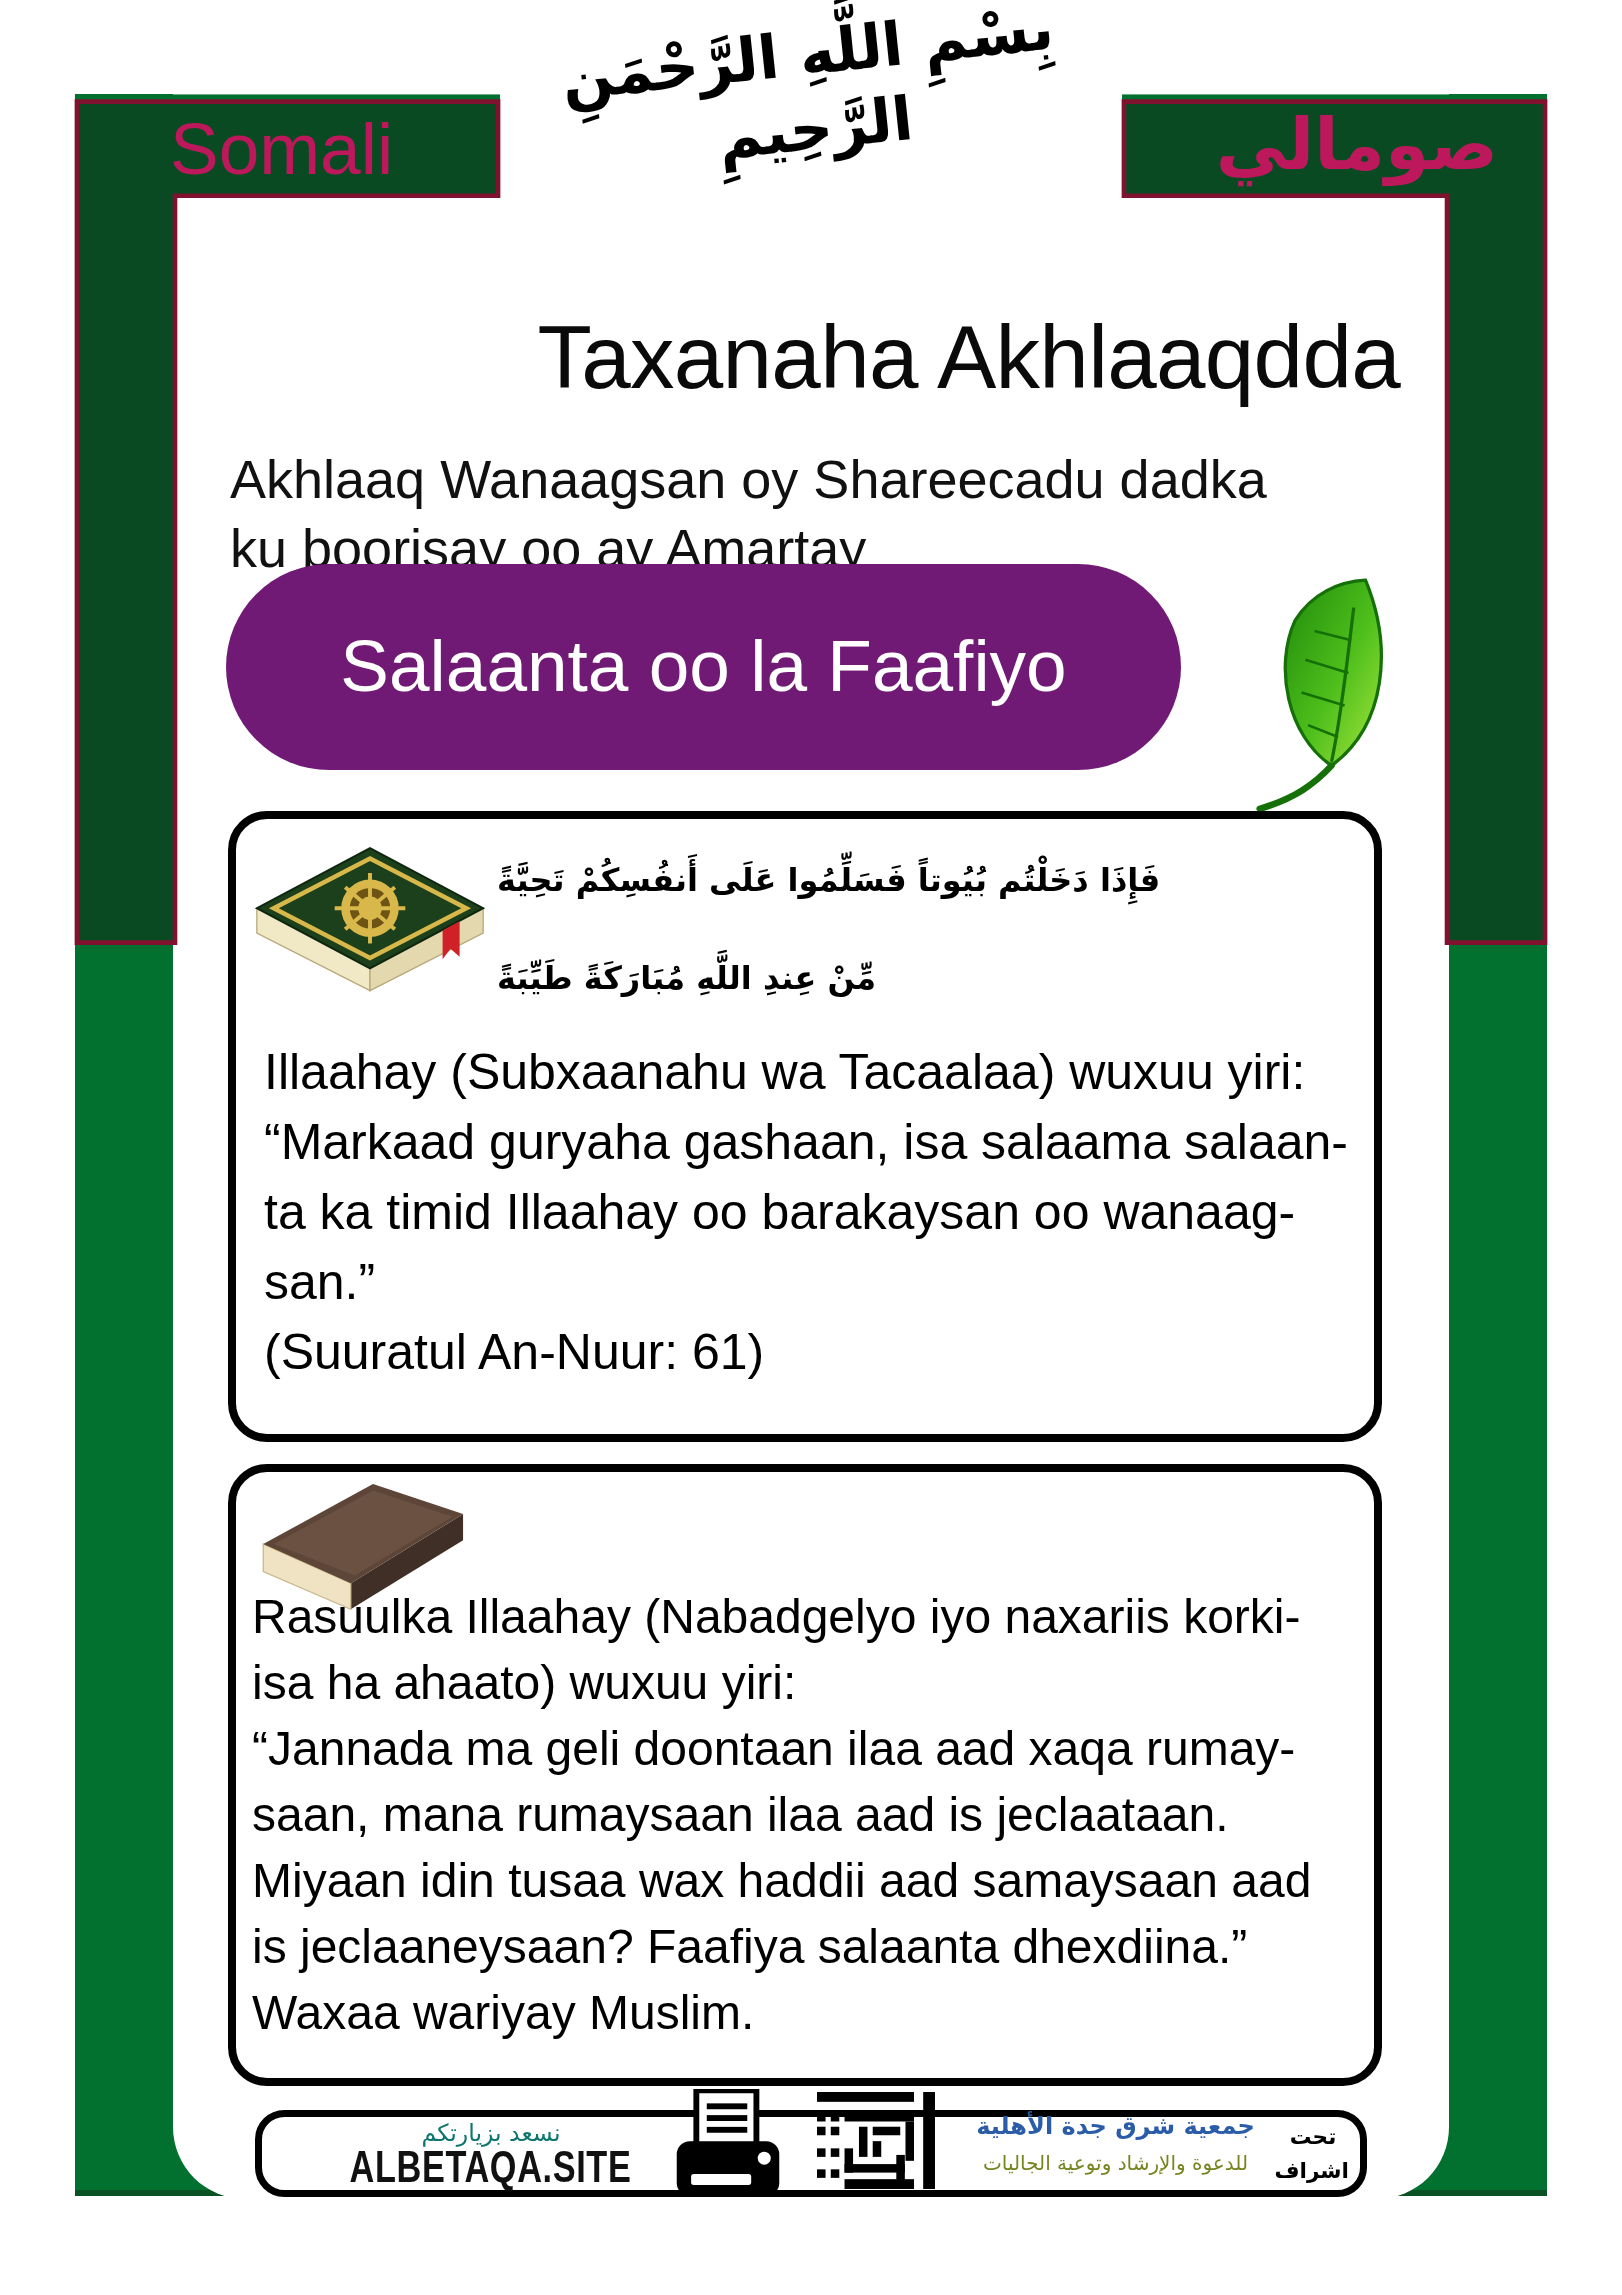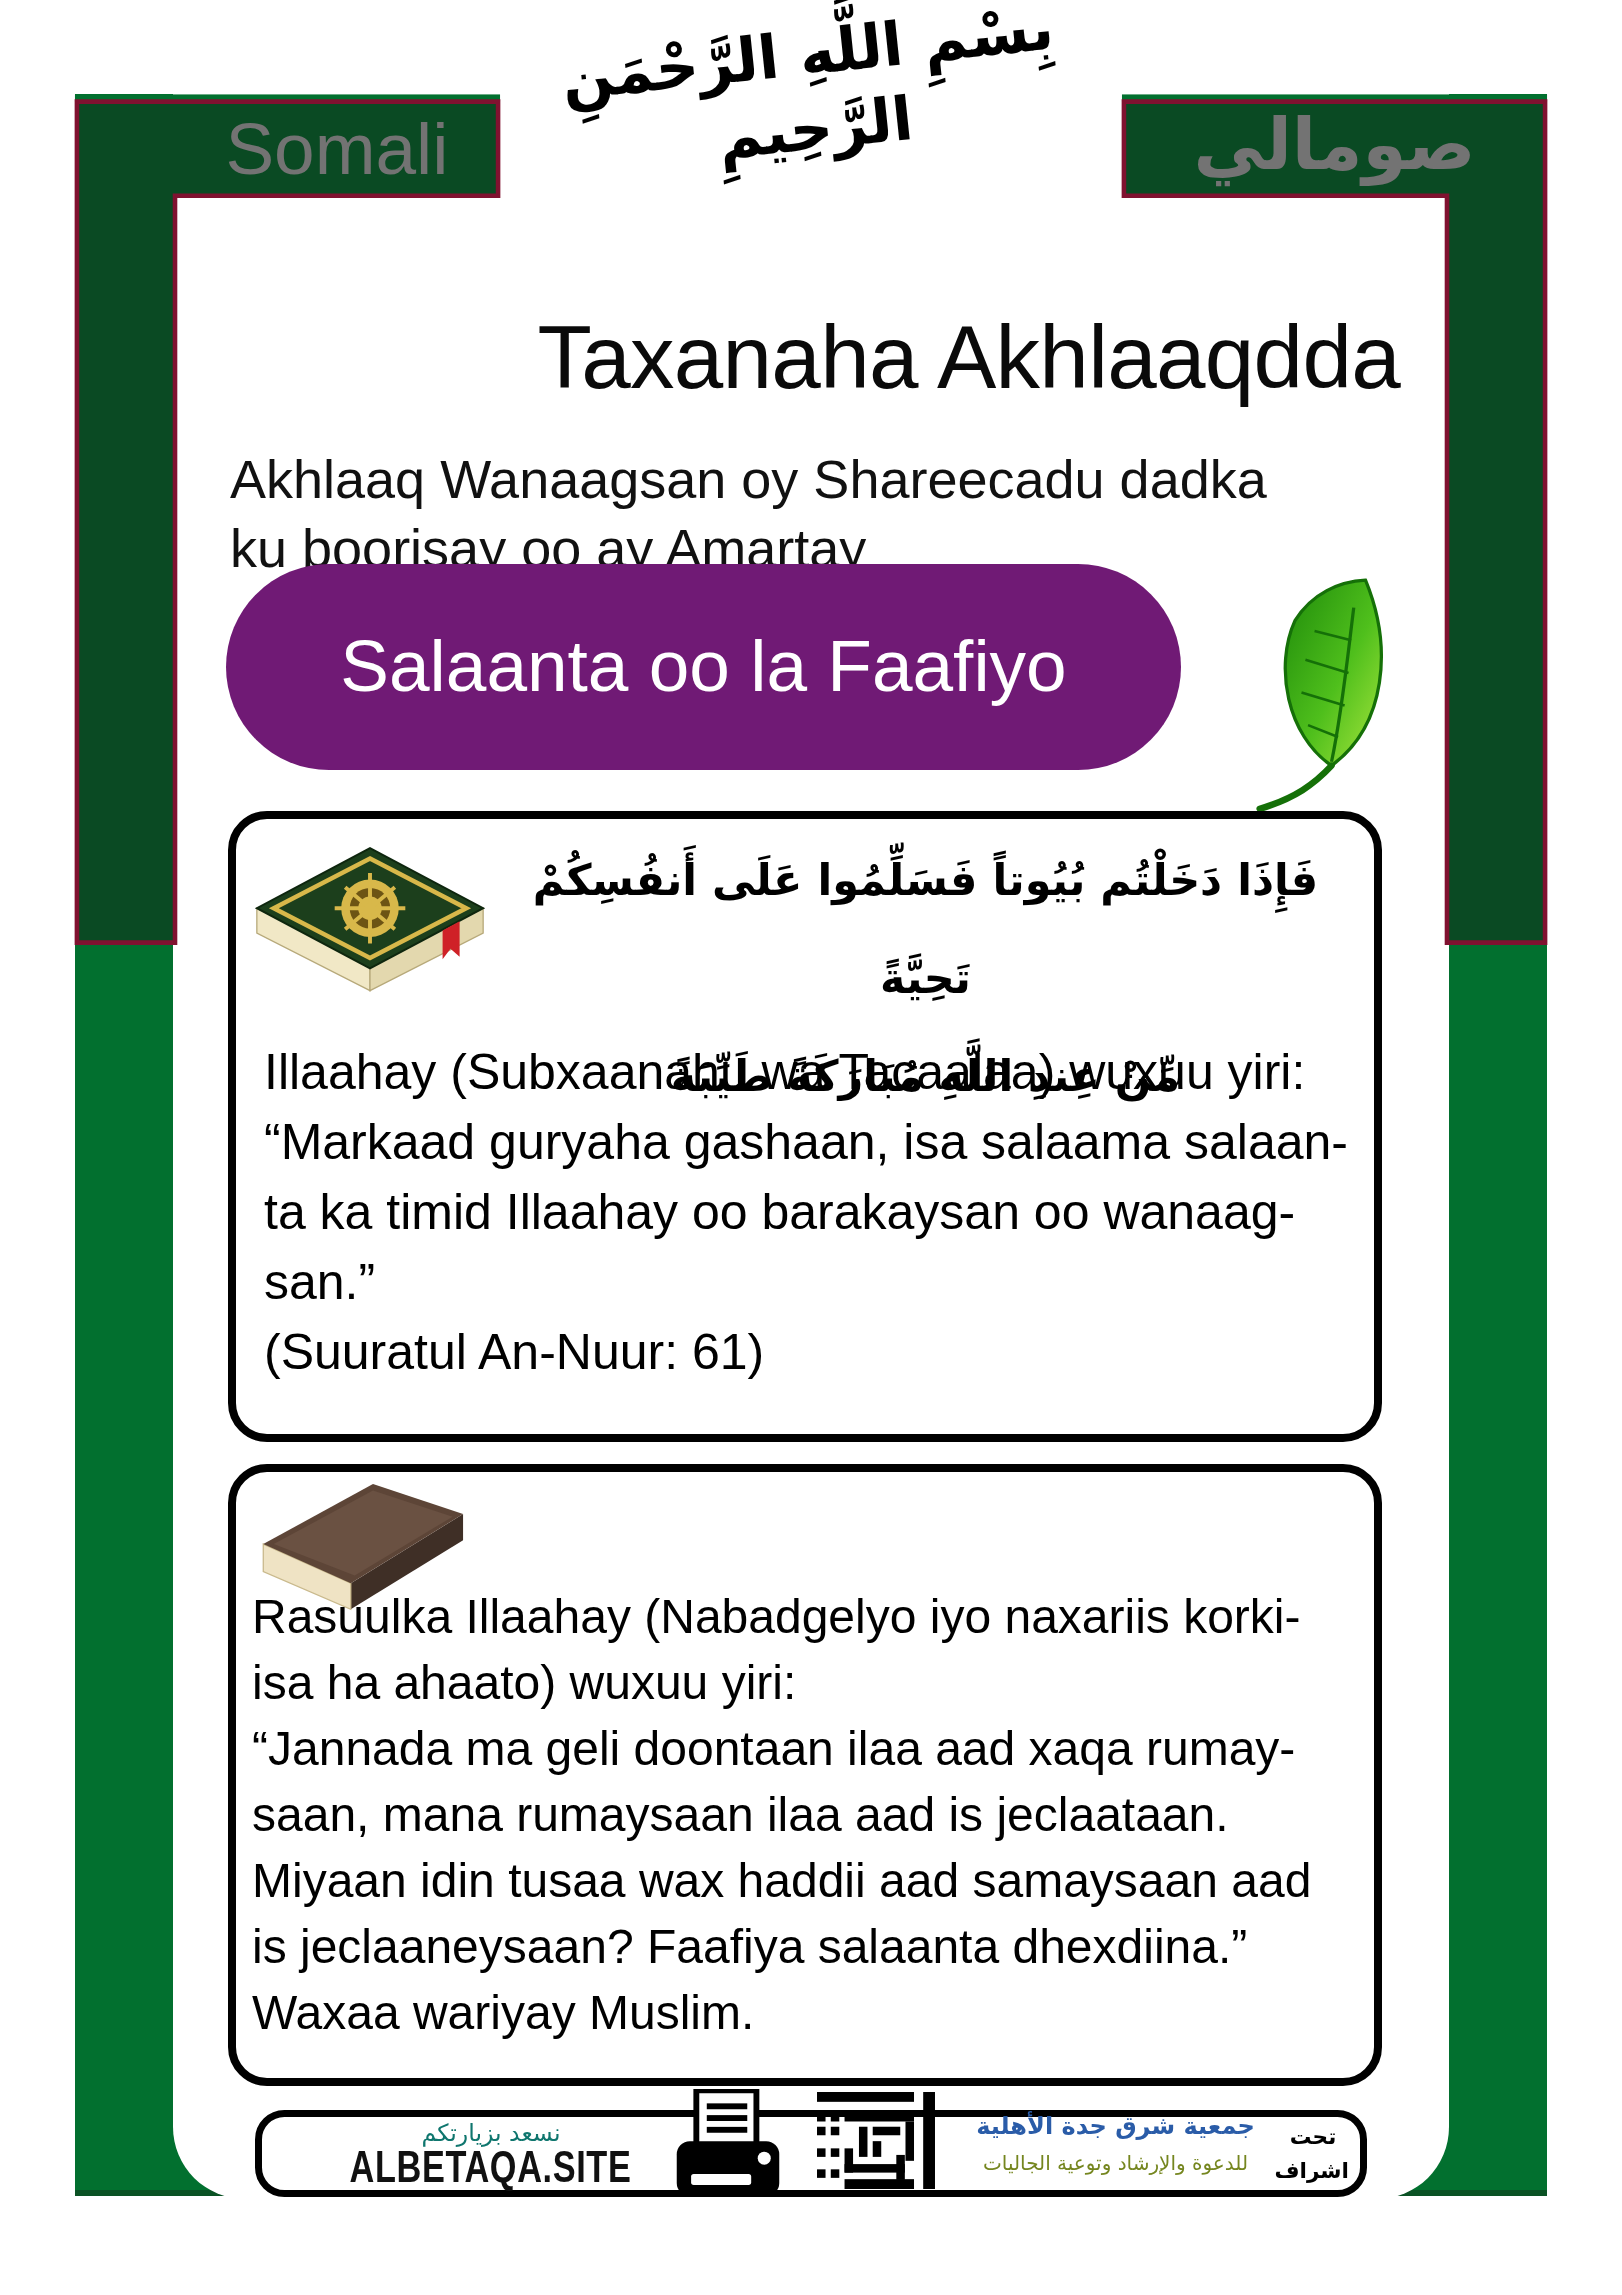--- a/index.html
+++ b/index.html
@@ -8,41 +8,41 @@
   .abs{position:absolute;}
   .arabic{font-family:"DejaVu Sans",sans-serif;direction:rtl;}
 
   
   #green-panel{left:75px;top:94px;width:1472px;height:2102px;background:#02702F;
                border-bottom:6.5px solid #0A5224;box-sizing:border-box;}
   #white-card{left:173px;top:94px;width:1276px;height:2105px;background:#ffffff;
               border-radius:0 0 72px 72px;}
 
   
-  .badge-label{color:#737373;text-align:center;}
+  .badge-label{color:#be185d;}
   #somali-label{left:170px;top:103px;width:334px;font-size:73px;line-height:92px;}
   #arabic-label{left:1171px;top:96px;width:327px;font-size:71px;line-height:98px;font-weight:bold;}
 
   
   #bismillah{left:458px;top:16.4px;width:707px;font-size:60px;font-weight:bold;color:#000;
              text-align:center;transform:rotate(-6deg);line-height:1.25;}
   #page-title{left:222px;top:306px;width:1178px;text-align:right;font-size:89px;
               color:#0a0a0a;letter-spacing:-0.7px;}
   #page-subtitle{left:230px;top:445px;width:1165px;font-size:54px;line-height:1.28;color:#111;}
 
   #topic-pill{left:226px;top:564px;width:955px;height:206px;background:#701a75;
               border-radius:108px;display:flex;align-items:center;justify-content:center;}
   #topic-pill .txt{color:#ffffff;font-size:73px;padding-bottom:3.9px;}
 
   
   .quote-box{border:8.5px solid #000;border-radius:39px;background:#fff;box-sizing:border-box;}
   #quran-box{left:228px;top:811px;width:1154px;height:631px;}
   #hadith-box{left:228px;top:1464px;width:1154px;height:622px;}
 
-  #verse{left:497px;top:831px;width:857px;text-align:center;font-size:43px;font-weight:bold;
+  #verse{left:497px;top:831px;width:857px;text-align:left;font-size:32px;font-weight:bold;
          line-height:98px;color:#000;}
   .body-lines{color:#000;}
   #quran-text{left:264px;top:1037px;width:1116px;font-size:50px;line-height:70px;}
   #hadith-text{left:252px;top:1584px;width:1116px;font-size:48px;line-height:66px;}
 
   
   #footer-box{left:255px;top:2110px;width:1112px;height:87px;border:7.9px solid #000;
               border-radius:29.4px;box-sizing:border-box;background:#fff;}
   #visit-text{left:308px;top:2119px;width:366px;text-align:center;font-size:23.6px;font-weight:normal;color:#0f766e;}
   #site-text{left:281px;top:2145px;width:419px;text-align:center;font-size:39px;font-weight:bold;

